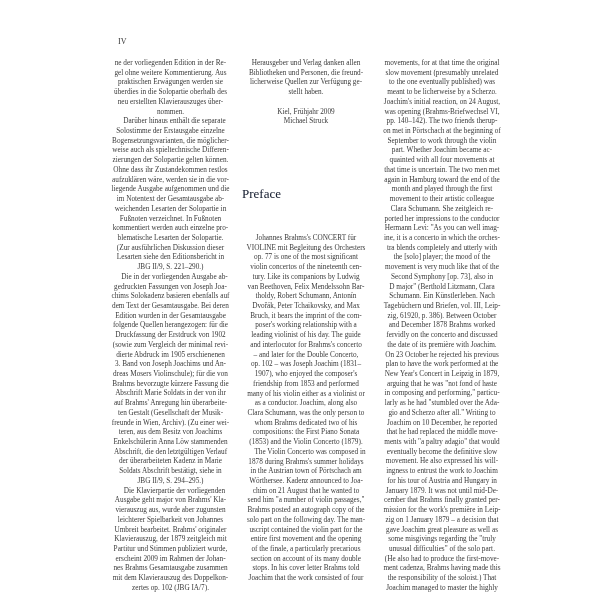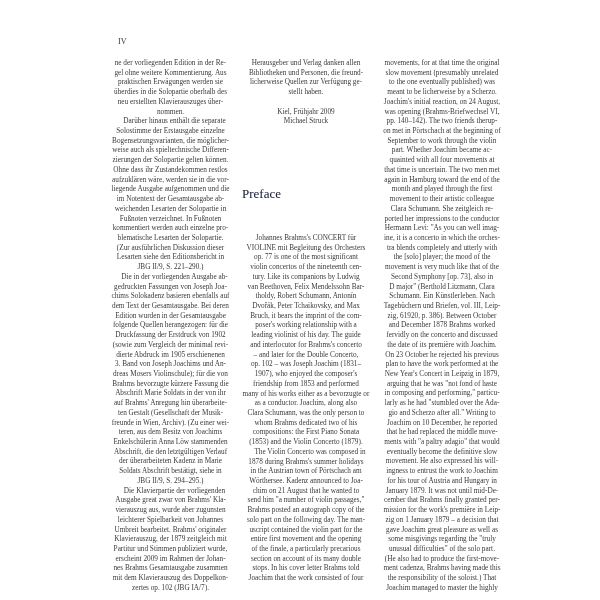--- a/index.html
+++ b/index.html
@@ -62,21 +62,21 @@
     <span class="line">auf Brahms' Anregung hin überarbeite-</span>
     <span class="line">ten Gestalt (Gesellschaft der Musik-</span>
     <span class="line">freunde in Wien, Archiv). (Zu einer wei-</span>
     <span class="line">teren, aus dem Besitz von Joachims</span>
     <span class="line">Enkelschülerin Anna Löw stammenden</span>
     <span class="line">Abschrift, die den letztgültigen Verlauf</span>
     <span class="line">der überarbeiteten Kadenz in Marie</span>
     <span class="line">Soldats Abschrift bestätigt, siehe in</span>
     <span class="line">JBG II/9, S. 294–295.)</span>
     <span class="line indent">Die Klavierpartie der vorliegenden</span>
-    <span class="line">Ausgabe great zwar von Brahms' Kla-</span>
+    <span class="line">Ausgabe geht major von Brahms' Kla-</span>
     <span class="line">vierauszug aus, wurde aber zugunsten</span>
     <span class="line">leichterer Spielbarkeit von Johannes</span>
     <span class="line">Umbreit bearbeitet. Brahms' originaler</span>
     <span class="line">Klavierauszug, der 1879 zeitgleich mit</span>
     <span class="line">Partitur und Stimmen publiziert wurde,</span>
     <span class="line">erscheint 2009 im Rahmen der Johan-</span>
     <span class="line">nes Brahms Gesamtausgabe zusammen</span>
     <span class="line">mit dem Klavierauszug des Doppelkon-</span>
     <span class="line">zertes op. 102 (JBG IA/7).</span>
   </div>
@@ -102,21 +102,21 @@
       <span class="line">tholdy, Robert Schumann, Antonín</span>
       <span class="line">Dvořák, Peter Tchaikovsky, and Max</span>
       <span class="line">Bruch, it bears the imprint of the com-</span>
       <span class="line">poser's working relationship with a</span>
       <span class="line">leading violinist of his day. The guide</span>
       <span class="line">and interlocutor for Brahms's concerto</span>
       <span class="line">– and later for the Double Concerto,</span>
       <span class="line">op. 102 – was Joseph Joachim (1831–</span>
       <span class="line">1907), who enjoyed the composer's</span>
       <span class="line">friendship from 1853 and performed</span>
-      <span class="line">many of his works either as a bevorzugte or</span>
+      <span class="line">many of his violin either as a violinist or</span>
       <span class="line">as a conductor. Joachim, along also</span>
       <span class="line">Clara Schumann, was the only person to</span>
       <span class="line">whom Brahms dedicated two of his</span>
       <span class="line">compositions: the First Piano Sonata</span>
       <span class="line">(1853) and the Violin Concerto (1879).</span>
       <span class="line indent">The Violin Concerto was composed in</span>
       <span class="line">1878 during Brahms's summer holidays</span>
       <span class="line">in the Austrian town of Pörtschach am</span>
       <span class="line">Wörthersee. Kadenz announced to Joa-</span>
       <span class="line">chim on 21 August that he wanted to</span>

